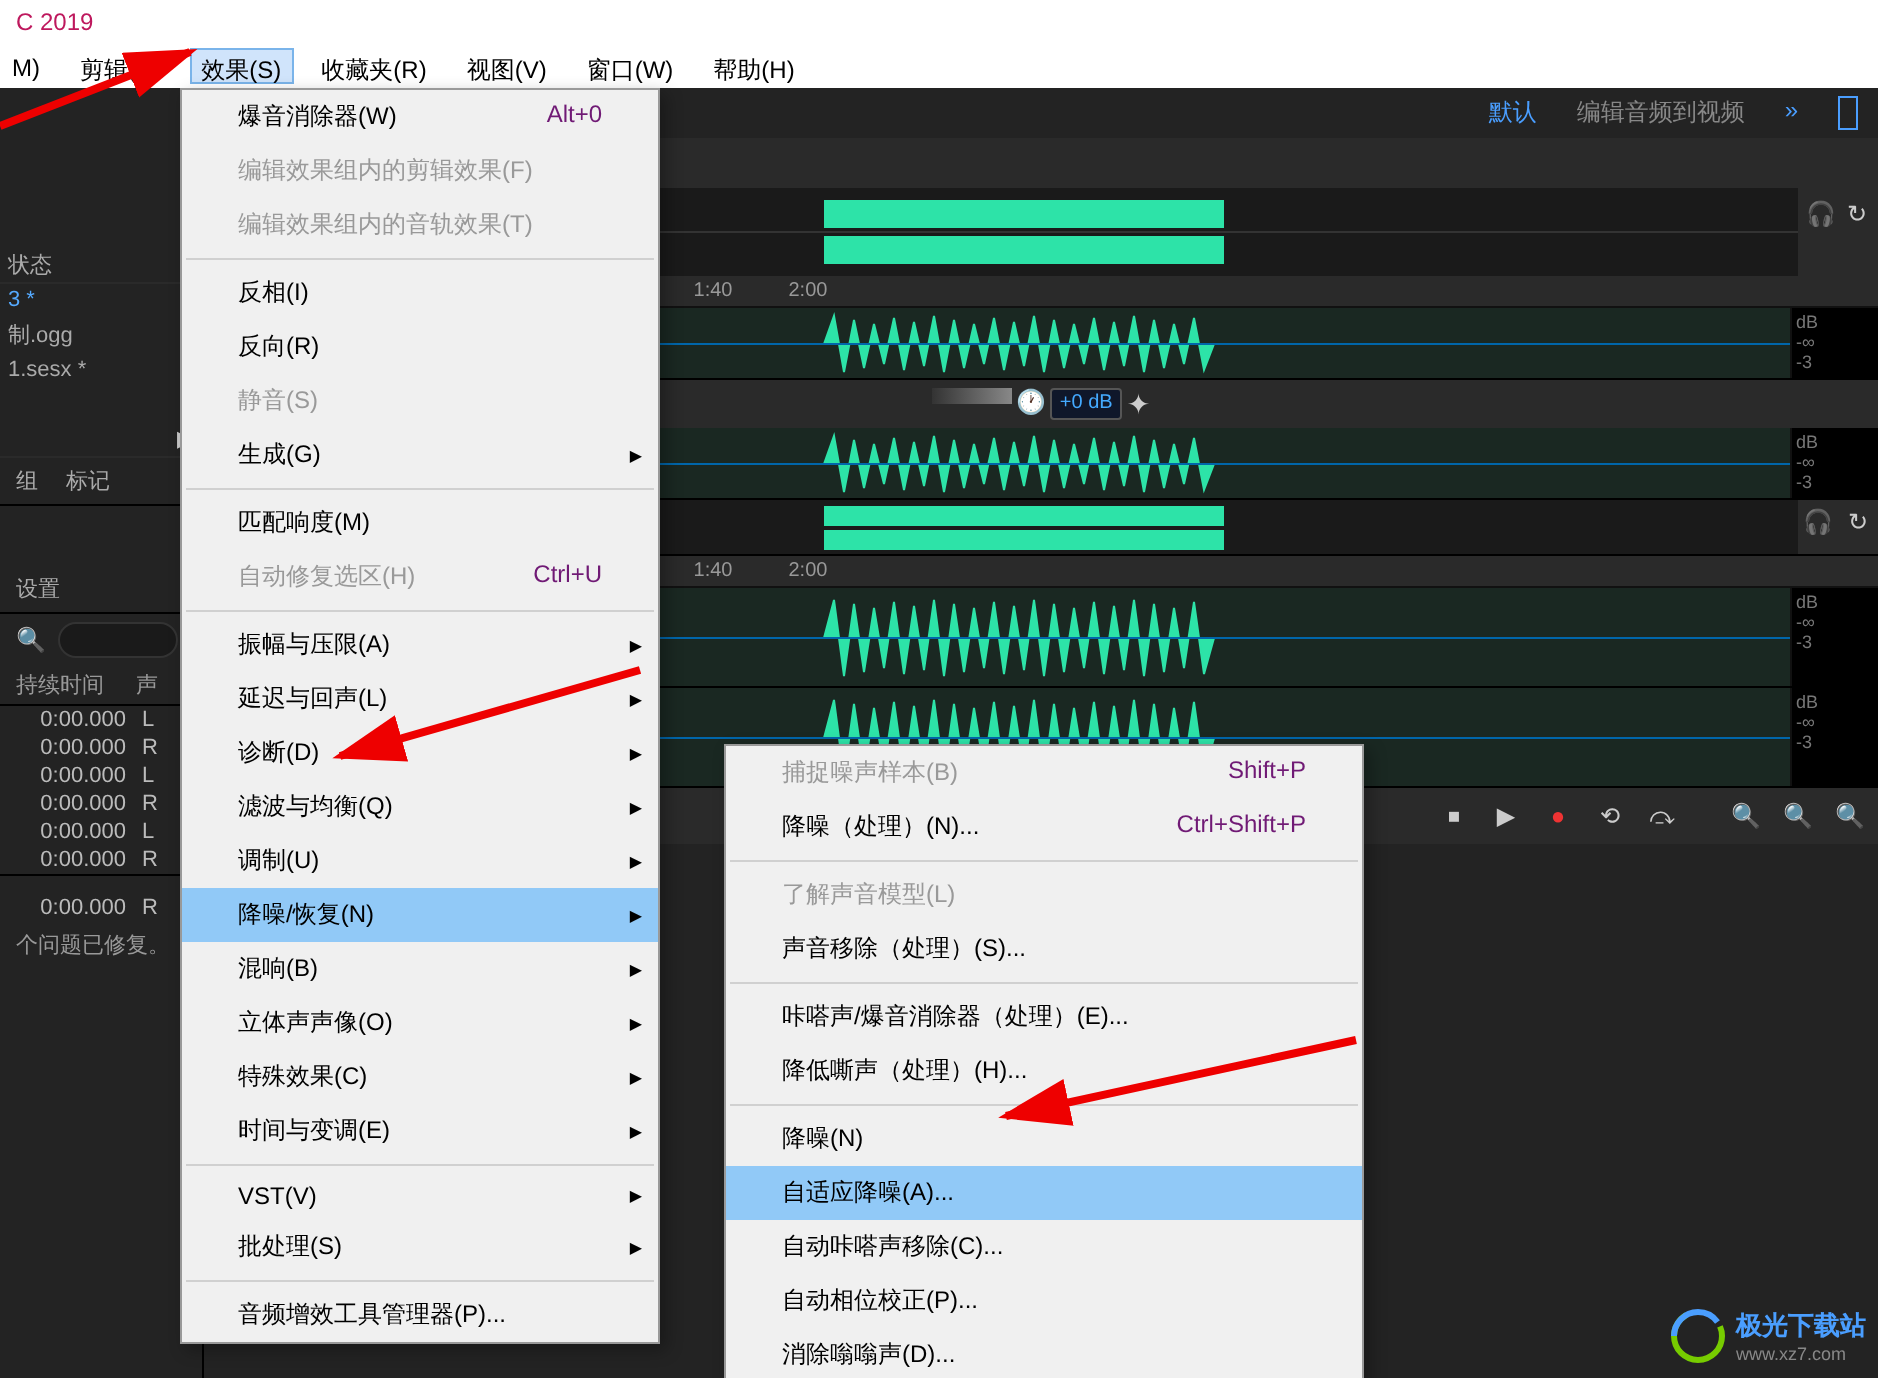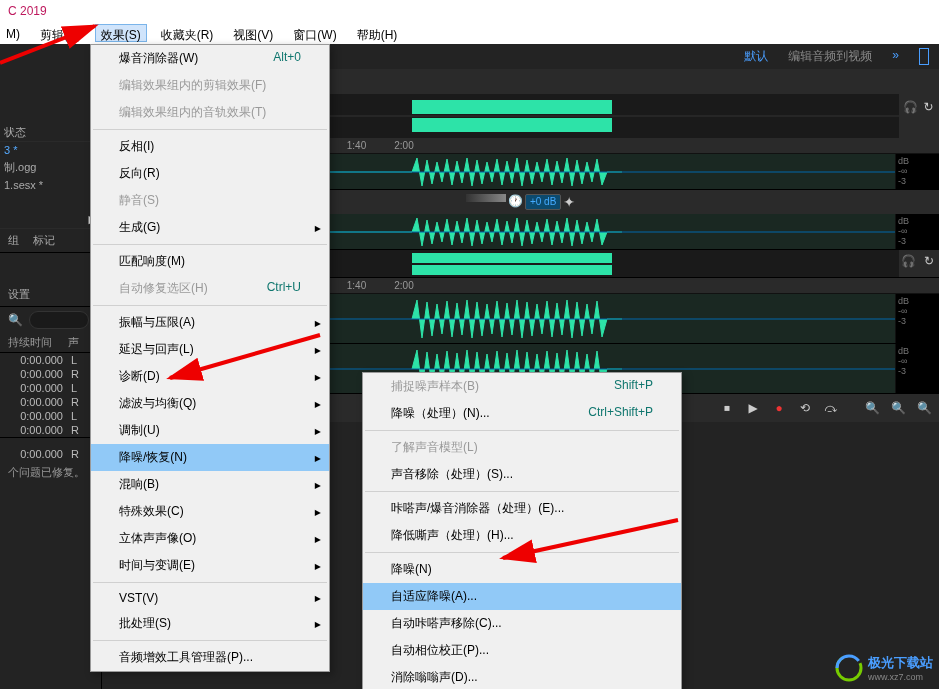--- a/index.html
+++ b/index.html
@@ -21,28 +21,28 @@
 .waveform-area { position: relative; }
 .waveform-row { height: 50px; background: #1a1a1a; border-bottom: 1px solid #000; position: relative; display: flex; }
 .waveform { flex: 1; position: relative; overflow: hidden; }
 .channel-bar { width: 44px; background: #000000; border-left: 1px solid #111; font-size: 9px; color: #777; padding: 2px; }
 .preview-header { background: #2a2a2a; padding: 4px 8px; display: flex; align-items: center; justify-content: space-between; font-size: 12px; }
 .zoom-dropdown { background: #1a1a1a; border: 1px solid #444; padding: 1px 20px 1px 6px; font-size: 11px; color: #ccc; position: relative; }
 .zoom-dropdown::after { content: '▾'; position: absolute; right: 4px; }
 .transport { background: #2a2a2a; padding: 4px; display: flex; gap: 6px; align-items: center; justify-content: flex-end; height: 28px; }
 .transport-btn { width: 20px; height: 20px; display: flex; align-items: center; justify-content: center; color: #ccc; cursor: pointer; }
 .transport-btn.rec { color: #e33; }
-.db-badge { display: inline-block; background: #0c4a6e; border: 1px solid #555; padding: 1px 4px; font-size: 10px; color: #4af; border-radius: 2px; text-align: right; }
+.db-badge { display: inline-block; background: #0f172a; border: 1px solid #555; padding: 1px 4px; font-size: 10px; color: #4af; border-radius: 2px; text-align: right; }
 .dropdown-menu { position: absolute; background: #f0f0f0; color: #000; border: 1px solid #999; box-shadow: 3px 3px 8px rgba(0,0,0,0.3); z-index: 100; font-size: 12px; min-width: 240px; }
 .dropdown-menu .item { padding: 5px 28px 5px 28px; cursor: pointer; display: flex; justify-content: space-between; white-space: nowrap; position: relative; }
 .dropdown-menu .item.disabled { color: #999; }
 .dropdown-menu .item.highlighted { background: #91c9f7; }
 .dropdown-menu .item.has-sub::after { content: '▶'; font-size: 8px; position: absolute; right: 8px; top: 50%; transform: translateY(-50%); }
 .dropdown-menu .sep { height: 1px; background: #d0d0d0; margin: 3px 2px; }
-.dropdown-menu .shortcut { color: #0f766e; }
+.dropdown-menu .shortcut { color: #701a75; }
 #menu1 { top: 44px; left: 90px; }
 #menu2 { top: 372px; left: 362px; min-width: 320px; }
 .bl-tabs { display: flex; gap: 14px; padding: 4px 8px; font-size: 11px; color: #aaa; border-bottom: 1px solid #000; }
 .bl-tabs .t { cursor: pointer; }
 .bl-search { padding: 4px 8px; display: flex; align-items: center; gap: 6px; }
 .bl-search input { background: #1a1a1a; border: 1px solid #333; border-radius: 10px; padding: 2px 8px; color: #ccc; font-size: 11px; width: 60px; }
 .bl-headers { display: flex; padding: 2px 8px; font-size: 11px; color: #999; border-bottom: 1px solid #000; }
 .bl-headers .h1 { width: 60px; }
 .bl-row { display: flex; padding: 1px 8px; font-size: 11px; color: #bbb; }
 .bl-row .c1 { width: 55px; text-align: right; margin-right: 8px; }
@@ -345,24 +345,24 @@
     <div class="item has-sub">
       <span>调制(U)</span>
     </div>
     <div class="item highlighted has-sub">
       <span>降噪/恢复(N)</span>
     </div>
     <div class="item has-sub">
       <span>混响(B)</span>
     </div>
     <div class="item has-sub">
+      <span>立体声声像(O)</span>
+    </div>
+    <div class="item has-sub">
       <span>特殊效果(C)</span>
-    </div>
-    <div class="item has-sub">
-      <span>立体声声像(O)</span>
     </div>
     <div class="item has-sub">
       <span>时间与变调(E)</span>
     </div>
     <div class="sep"></div>
     <div class="item has-sub">
       <span>VST(V)</span>
     </div>
     <div class="item has-sub">
       <span>批处理(S)</span>

